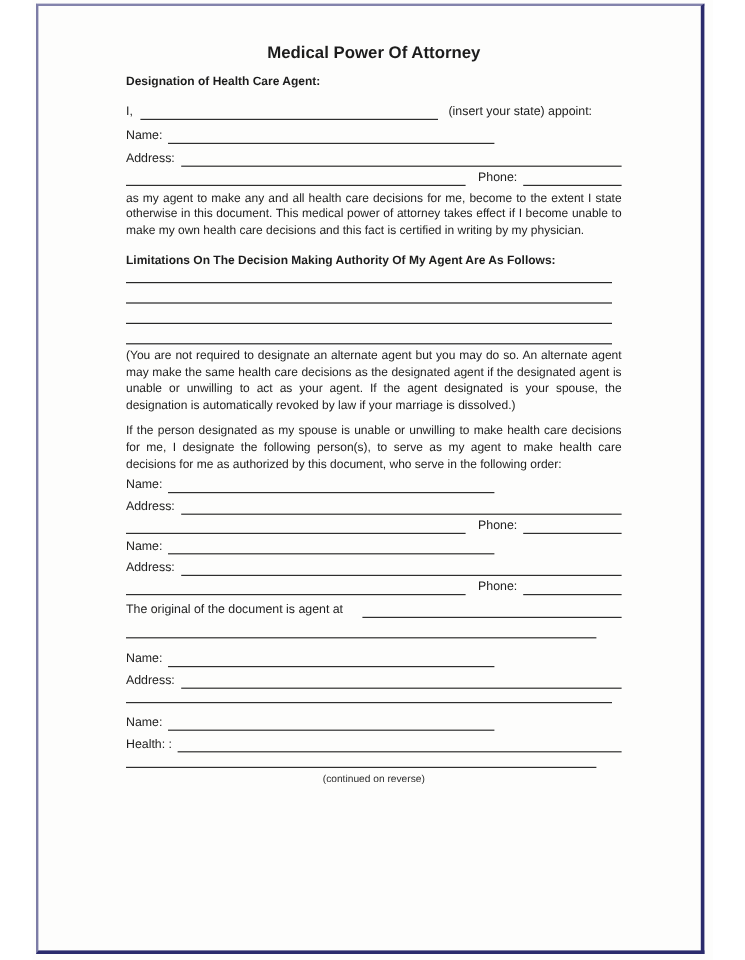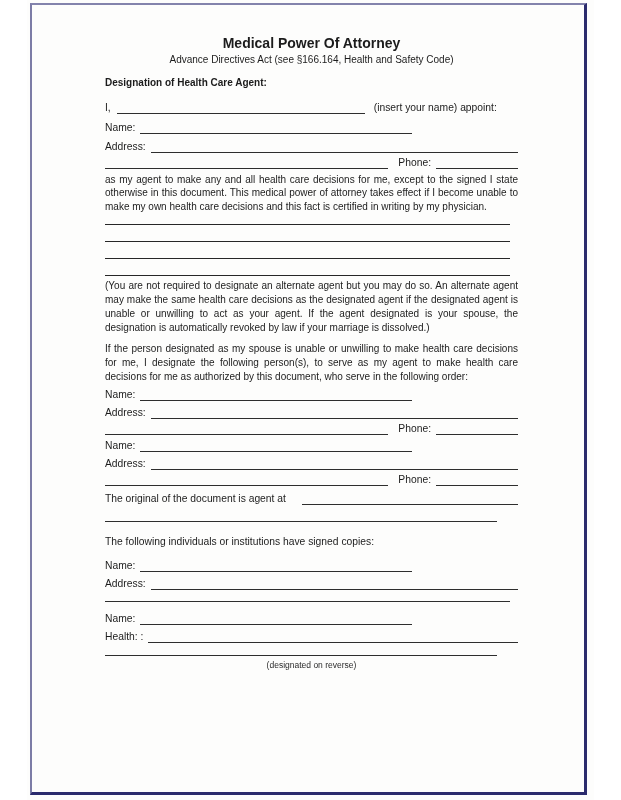--- a/index.html
+++ b/index.html
@@ -53,48 +53,48 @@
 </style>
 </head>
 <body>
 
 <div class="page">
   <div class="frame"></div>
 
   <div class="content">
 
     <div class="title">Medical Power Of Attorney</div>
-    <div class="subtitle">Advance Directives Act (see §166.164, Health and Safety Code)</div>
 
     <div class="shead mt11">Designation of Health Care Agent:</div>
 
     <div class="row mt12">
       <span class="lbl">I,</span>
       <span class="fill w-insert"></span>
-      <span class="lbl ml9">(insert your name) appoint:</span>
+      <span class="lbl ml9">(insert your state) appoint:</span>
     </div>
 
     <div class="row mt8">
       <span class="lbl">Name:</span>
       <span class="fill w-name"></span>
     </div>
 
     <div class="row mt7">
       <span class="lbl">Address:</span>
       <span class="fill grow ml5"></span>
     </div>
 
     <div class="row mt4">
       <span class="fill grow"></span>
       <span class="lbl ml10">Phone:</span>
       <span class="fill w-phone ml5"></span>
     </div>
 
-    <div class="para mt4">as my agent to make any and all health care decisions for me, except to the signed I state otherwise in this document.  This medical power of attorney takes effect if I become unable to make my own health care decisions and this fact is certified in writing by my physician.</div>
+    <div class="para mt4">as my agent to make any and all health care decisions for me, become to the extent I state otherwise in this document.  This medical power of attorney takes effect if I become unable to make my own health care decisions and this fact is certified in writing by my physician.</div>
 
+    <div class="shead mt12">Limitations On The Decision Making Authority Of My Agent Are As Follows:</div>
 
     <div class="blank blank1"></div>
     <div class="blank"></div>
     <div class="blank"></div>
     <div class="blank"></div>
 
     <div class="para mt3" style="line-height:14px">(You are not required to designate an alternate agent but you may do so.  An alternate agent may make the same health care decisions as the designated agent if the designated agent is unable or unwilling to act as your agent.  If the agent designated is your spouse, the designation is automatically revoked by law if your marriage is dissolved.)</div>
     <div class="para mt7">If the person designated as my spouse is unable or unwilling to make health care decisions for me, I designate the following person(s), to serve as my agent to make health care decisions for me as authorized by this document, who serve in the following order:</div>
 
 
@@ -126,21 +126,20 @@
       <span class="lbl ml10">Phone:</span>
       <span class="fill w-phone ml5"></span>
     </div>
 
     <div class="row mt7">
       <span class="lbl">The original of the document is agent at</span>
       <span class="fill grow ml16"></span>
     </div>
     <div class="line-keep"></div>
 
-    <div class="plain mt14">The following individuals or institutions have signed copies:</div>
 
     <div class="row mt12">
       <span class="lbl">Name:</span>
       <span class="fill w-name"></span>
     </div>
     <div class="row mt6">
       <span class="lbl">Address:</span>
       <span class="fill grow ml5"></span>
     </div>
     <div class="line-copy1"></div>
@@ -148,16 +147,16 @@
     <div class="row mt11">
       <span class="lbl">Name:</span>
       <span class="fill w-name"></span>
     </div>
     <div class="row mt6">
       <span class="lbl">Health: :</span>
       <span class="fill grow ml5"></span>
     </div>
     <div class="line-copy2"></div>
 
-    <div class="footer">(designated on reverse)</div>
+    <div class="footer">(continued on reverse)</div>
 
   </div>
 </div>
 
 </body></html>

